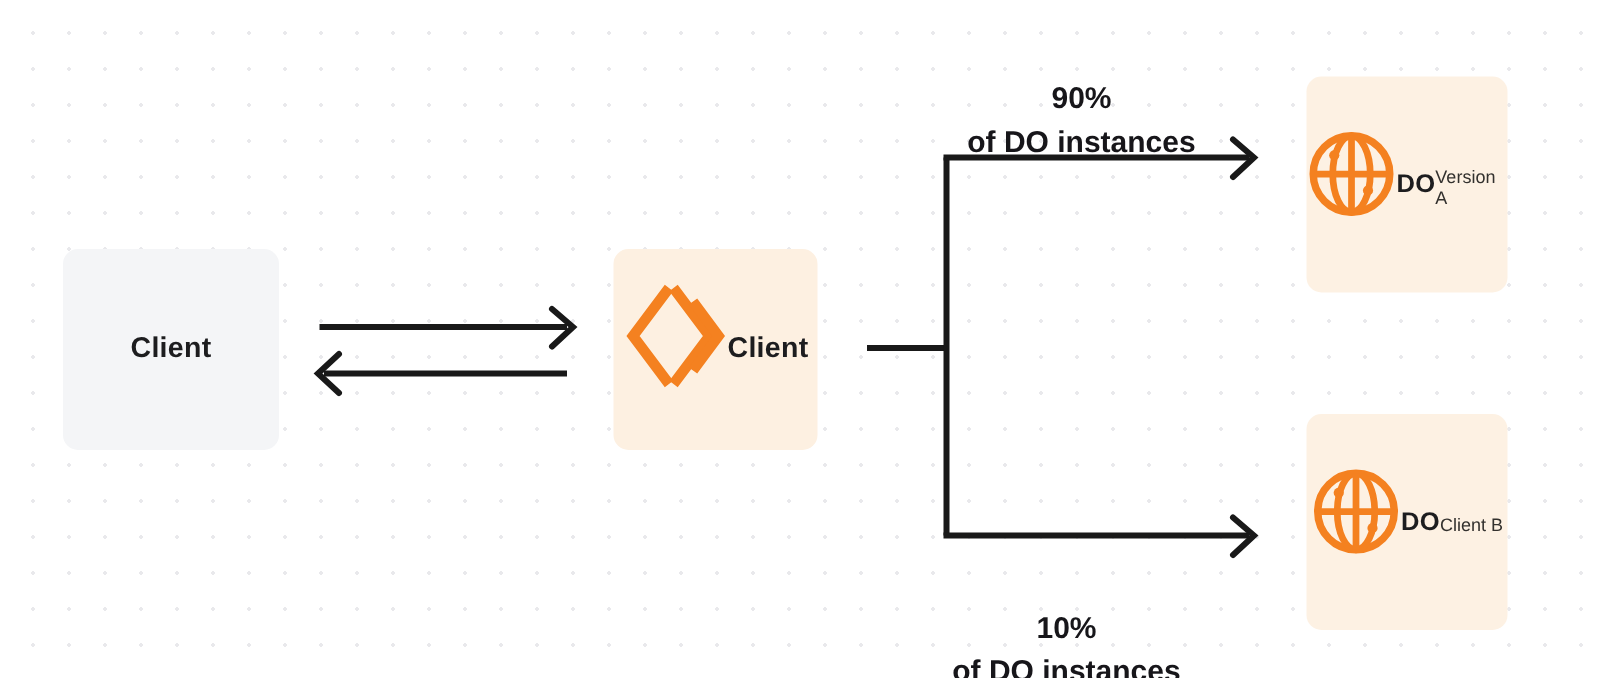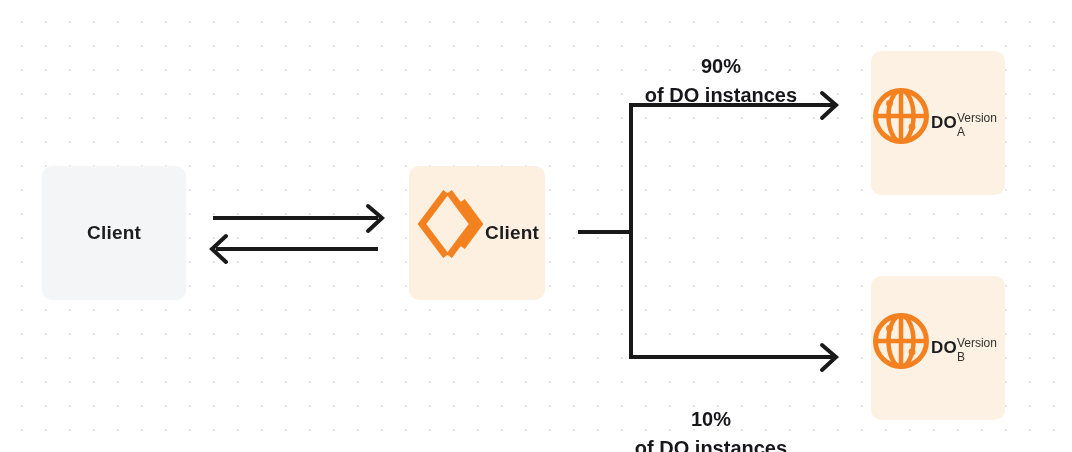--- a/index.html
+++ b/index.html
@@ -190,21 +190,21 @@
       <svg width="60" height="60" viewBox="0 0 60 60" xmlns="http://www.w3.org/2000/svg">
         <circle cx="30" cy="30" r="25.5" fill="none" stroke="#f48120" stroke-width="5"></circle>
         <ellipse cx="30" cy="30" rx="12.5" ry="25.5" fill="none" stroke="#f48120" stroke-width="4.5"></ellipse>
         <line x1="30" y1="4.5" x2="30" y2="55.5" stroke="#f48120" stroke-width="4.5"></line>
         <line x1="5" y1="30" x2="55" y2="30" stroke="#f48120" stroke-width="4.5"></line>
         <circle cx="18.5" cy="17.5" r="3.4" fill="#f48120"></circle>
         <circle cx="41" cy="41" r="3.4" fill="#f48120"></circle>
       </svg>
     </span>
     <span class="node-title-sm">DO</span>
-    <span class="node-sub">Version B</span>
+    <span class="node-sub">Client B</span>
   </div>
 
   <div class="edge-label edge-label-top">
     <span class="edge-pct">90%</span>
     <span class="edge-desc">of DO instances</span>
   </div>
 
   <div class="edge-label edge-label-bottom">
     <span class="edge-pct">10%</span>
     <span class="edge-desc">of DO instances</span>

